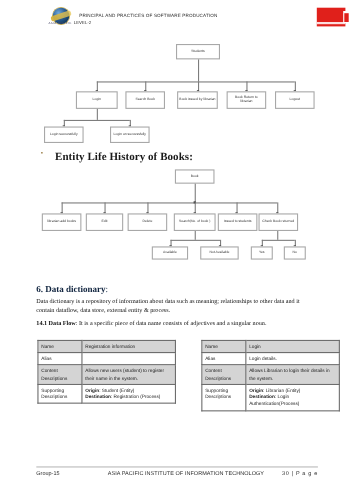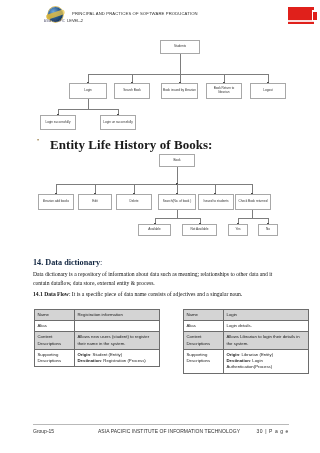--- a/index.html
+++ b/index.html
@@ -82,21 +82,21 @@
   .ln.v { width: 0.55px; }
   .ln.h { height: 0.55px; }
   .arw {
     position: absolute; width: 1.6px; height: 1.6px; background: #4a4a4a;
   }
 
   
   .bullet-head {
     position: absolute; left: 50px; top: 137px;
     font-family: "Liberation Serif", serif;
-    font-weight: bold; font-size: 13px; color: #1a1a1a; letter-spacing: .05px;
+    font-weight: bold; font-size: 10px; color: #1a1a1a; letter-spacing: .05px;
   }
   .bullet-mark {
     position: absolute; left: 37px; top: 137px;
     font-size: 6px; color: #8a6a2a;
   }
   .sec-head {
     position: absolute; left: 33px; top: 258px;
     font-family: "Liberation Serif", serif;
     font-weight: bold; font-size: 8.2px; color: #10243f;
   }
@@ -246,21 +246,21 @@
     <div class="ln v" style="left:252px;top:60px;height:8px;"></div>
     <div class="ln h" style="left:238px;top:68px;width:30px;"></div>
     <div class="ln v" style="left:238px;top:68px;height:6px;"></div>
     <div class="ln v" style="left:268px;top:68px;height:6px;"></div>
     <div class="arw" style="left:237.3px;top:72.5px;"></div>
     <div class="arw" style="left:267.3px;top:72.5px;"></div>
     <div class="node" style="left:228px;top:74px;width:20px;height:12px;">Yes</div>
     <div class="node" style="left:258px;top:74px;width:20px;height:12px;">No</div>
   </div>
 
-  <div class="sec-head"><span>14. Data dictionary</span><span class="tail">:</span></div>
+  <div class="sec-head"><span>6. Data dictionary</span><span class="tail">:</span></div>
 
   <div class="para p1">Data dictionary is a repository of information about data such as meaning; relationships to other data and it contain dataflow, data store, external entity &amp; process.</div>
 
   <div class="para p2"><b>14.1 Data Flow</b><span>: It is a specific piece of data name consists of adjectives and a singular noun.</span></div>
 
   <table class="dd-table left">
     <tbody>
         <tr class="shaded">
       <td class="k">Name</td>
       <td>Registration information</td>

